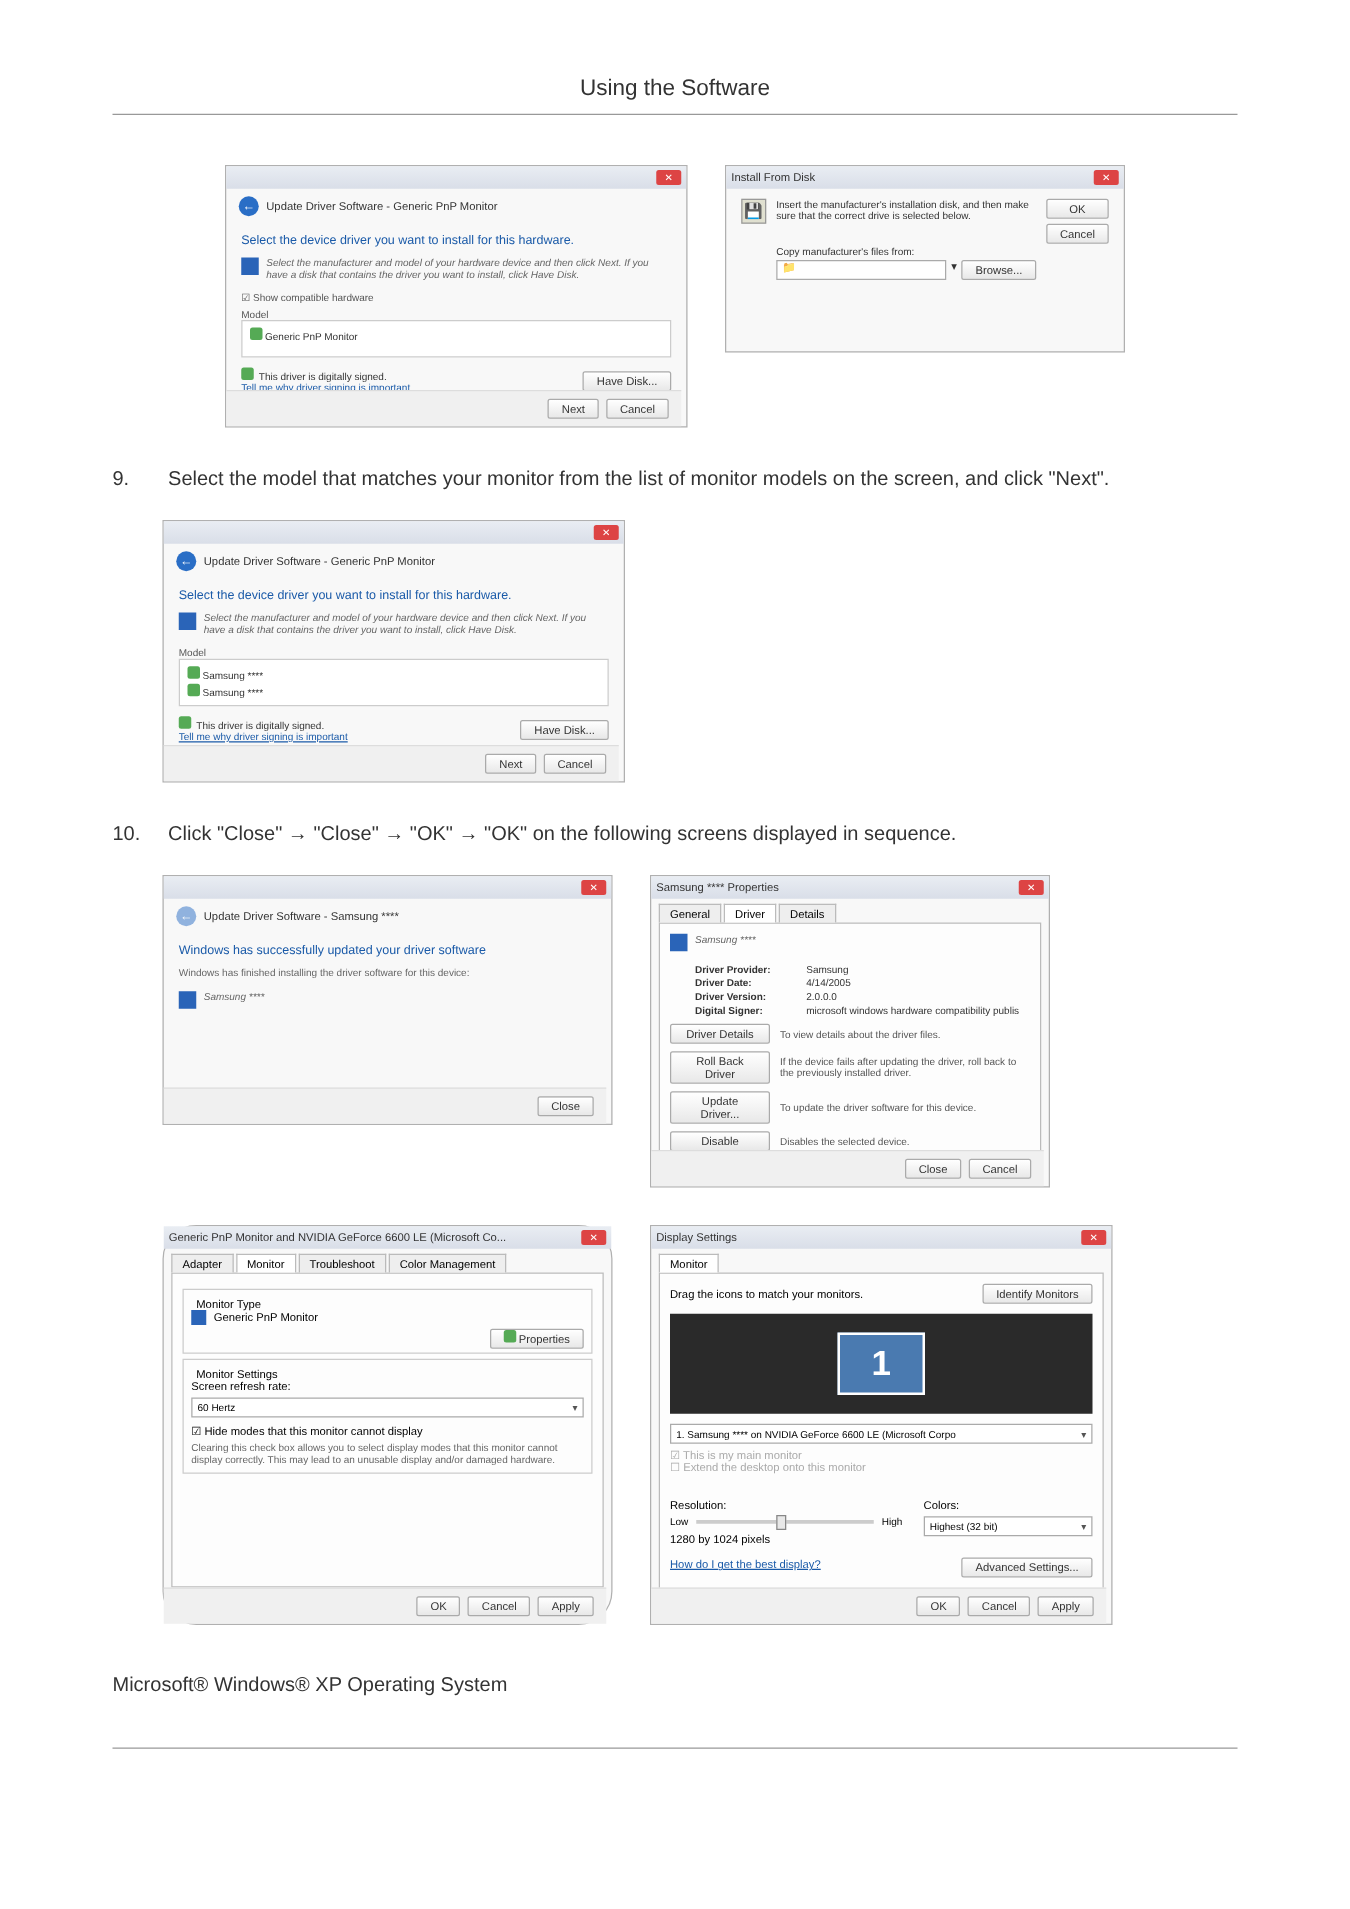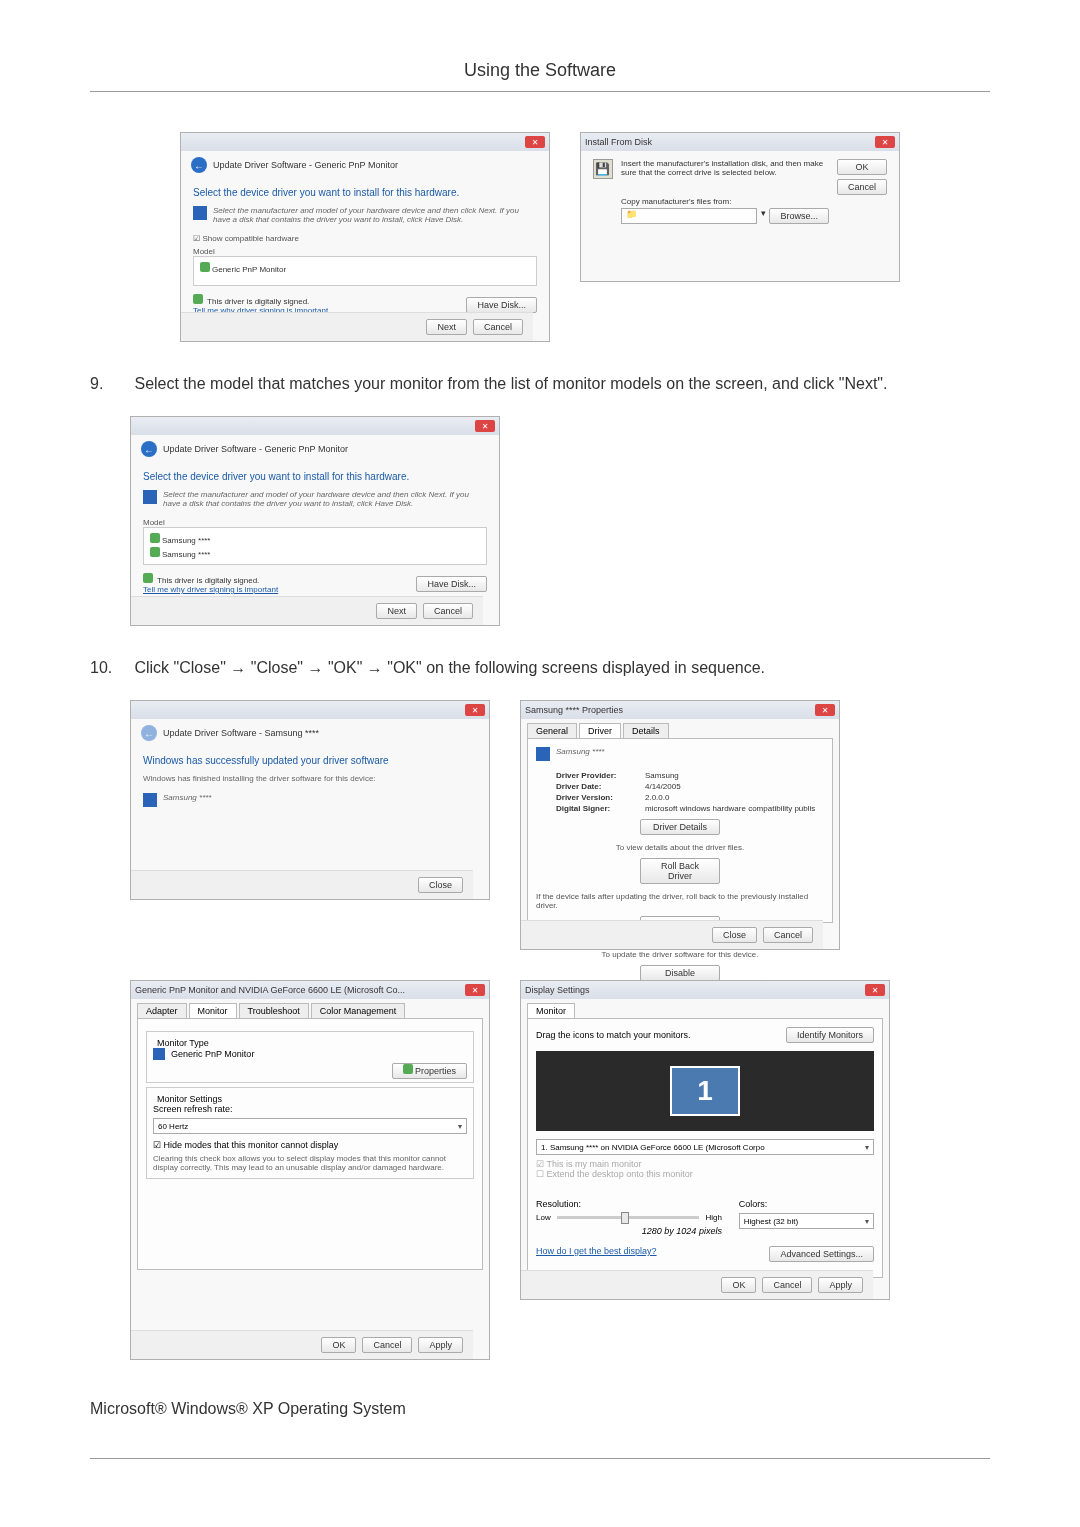--- a/index.html
+++ b/index.html
@@ -30,21 +30,21 @@
       border: 1px solid #b0b0b0;
       background: #f8f8f8;
       font-size: 10px;
       position: relative;
     }
     .d1 { width: 370px; height: 210px; }
     .d2 { width: 320px; height: 150px; }
     .d3 { width: 370px; height: 210px; }
     .d4 { width: 360px; height: 200px; }
     .d5 { width: 320px; height: 250px; }
-    .d6 { width: 360px; height: 380px; }
+    .d6 { width: 360px; height: 320px; border-radius: 27px; }
     .d7 { width: 370px; height: 320px; }
     .titlebar {
       height: 18px;
       background: linear-gradient(#e9edf3, #d9dee8);
       display: flex;
       align-items: center;
       justify-content: space-between;
       padding: 0 4px;
       font-size: 9px;
       color: #333;
@@ -139,21 +139,21 @@
       color: #333;
     }
     .btn-row {
       display: flex;
       justify-content: flex-end;
       gap: 6px;
       padding: 6px 10px;
       background: #f0f0f0;
       border-top: 1px solid #ddd;
       position: absolute;
-      bottom: 0; left: 0; right: 16px;
+      bottom: 0; left: 0; right: 4px;
     }
     .step-text {
       font-size: 16px;
       color: #333;
       margin-bottom: 20px;
       line-height: 1.5;
     }
     .step-num {
       display: inline-block;
       width: 40px;
@@ -202,21 +202,20 @@
       margin-bottom: 2px;
     }
     .kv-row .k { width: 89px; color: #333; font-weight: bold; }
     .kv-row .v { color: #333; }
     .drv-btn-row {
       display: flex;
       gap: 8px;
       align-items: center;
       margin: 6px 0;
       font-size: 8px;
-      flex-direction: column;
     }
     .drv-btn-row .btn { width: 80px; text-align: center; }
     .drv-btn-row .desc { flex: 1; color: #555; }
     .monitor-box {
       background: #2a2a2a;
       height: 80px;
       margin: 8px 0;
       display: flex;
       align-items: center;
       justify-content: center;
@@ -557,21 +556,21 @@
         <div class="flex-cols" style="margin-top:20px;">
           <div style="width:55%;">
             <div>Resolution:</div>
             <div class="slider">
               <span>Low</span>
               <div class="slider-track">
                   <div class="slider-thumb"></div>
                 </div>
               <span>High</span>
             </div>
-            <div style="text-align:right;font-style:italic;">1280 by 1024 pixels</div>
+            <div style="text-align:left;">1280 by 1024 pixels</div>
           </div>
           <div style="width:40%;">
             <div>Colors:</div>
             <div class="dropdown">
               <span>Highest (32 bit)</span>
               <span class="arrow">▾</span>
             </div>
           </div>
         </div>
         <div class="flex-cols" style="margin-top:10px;">

